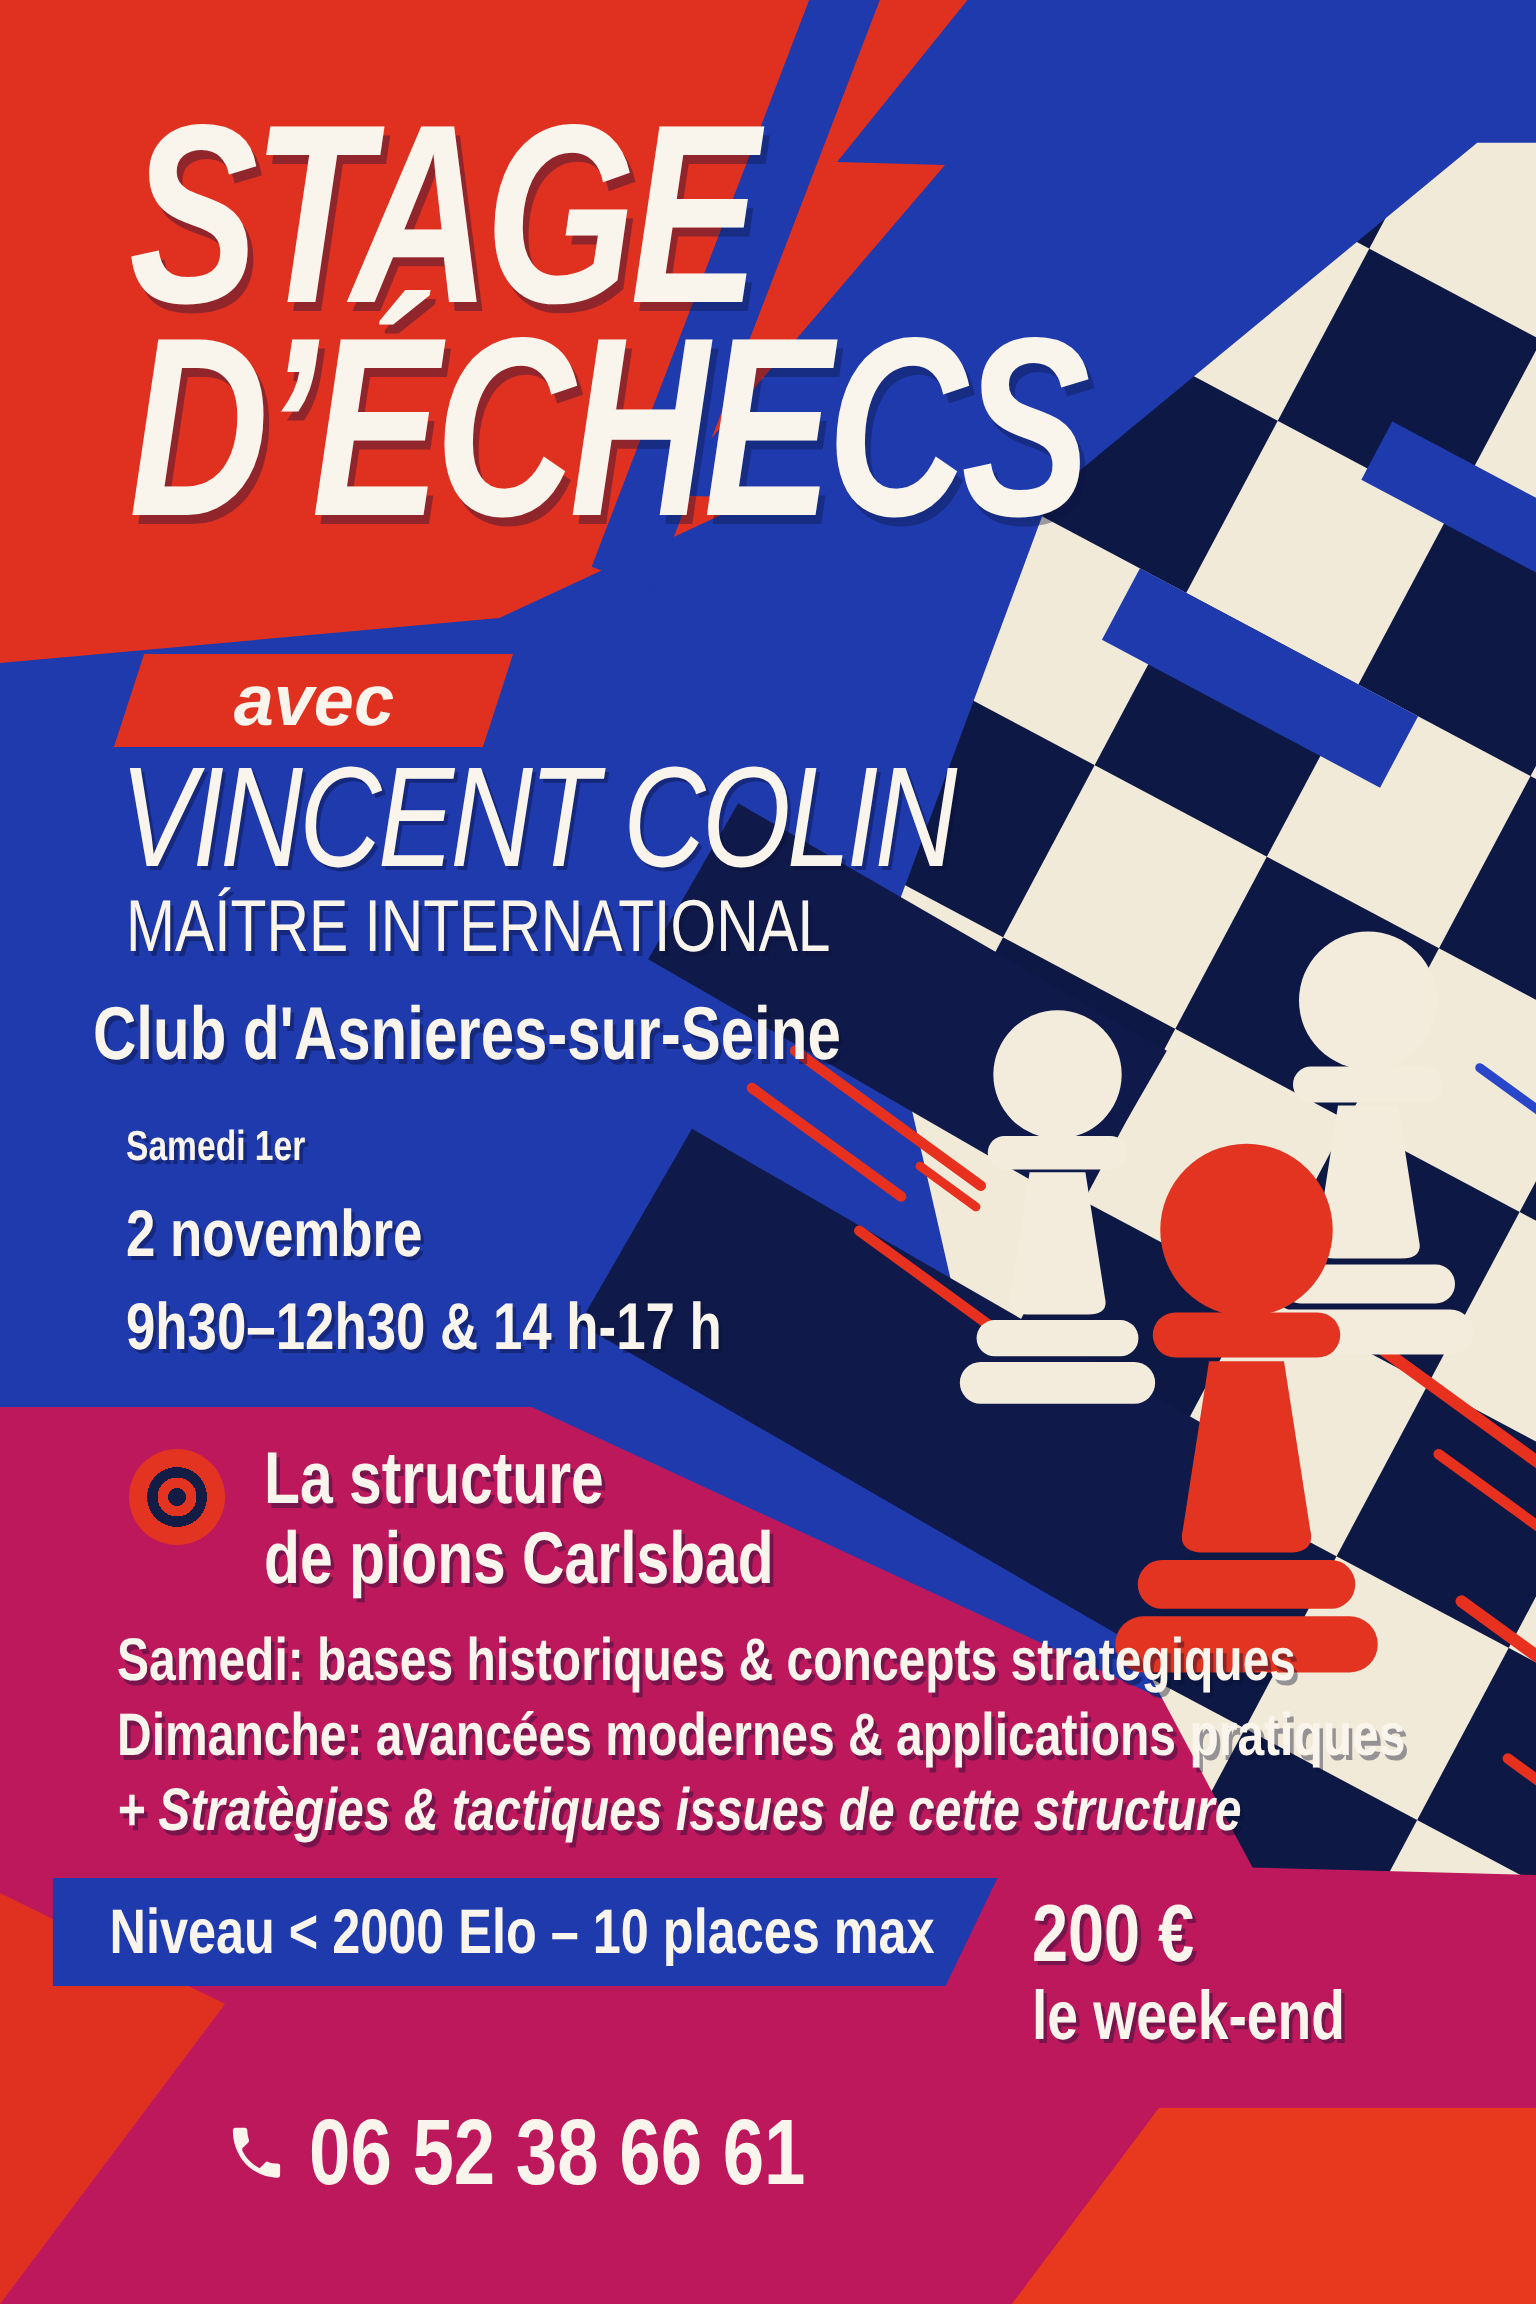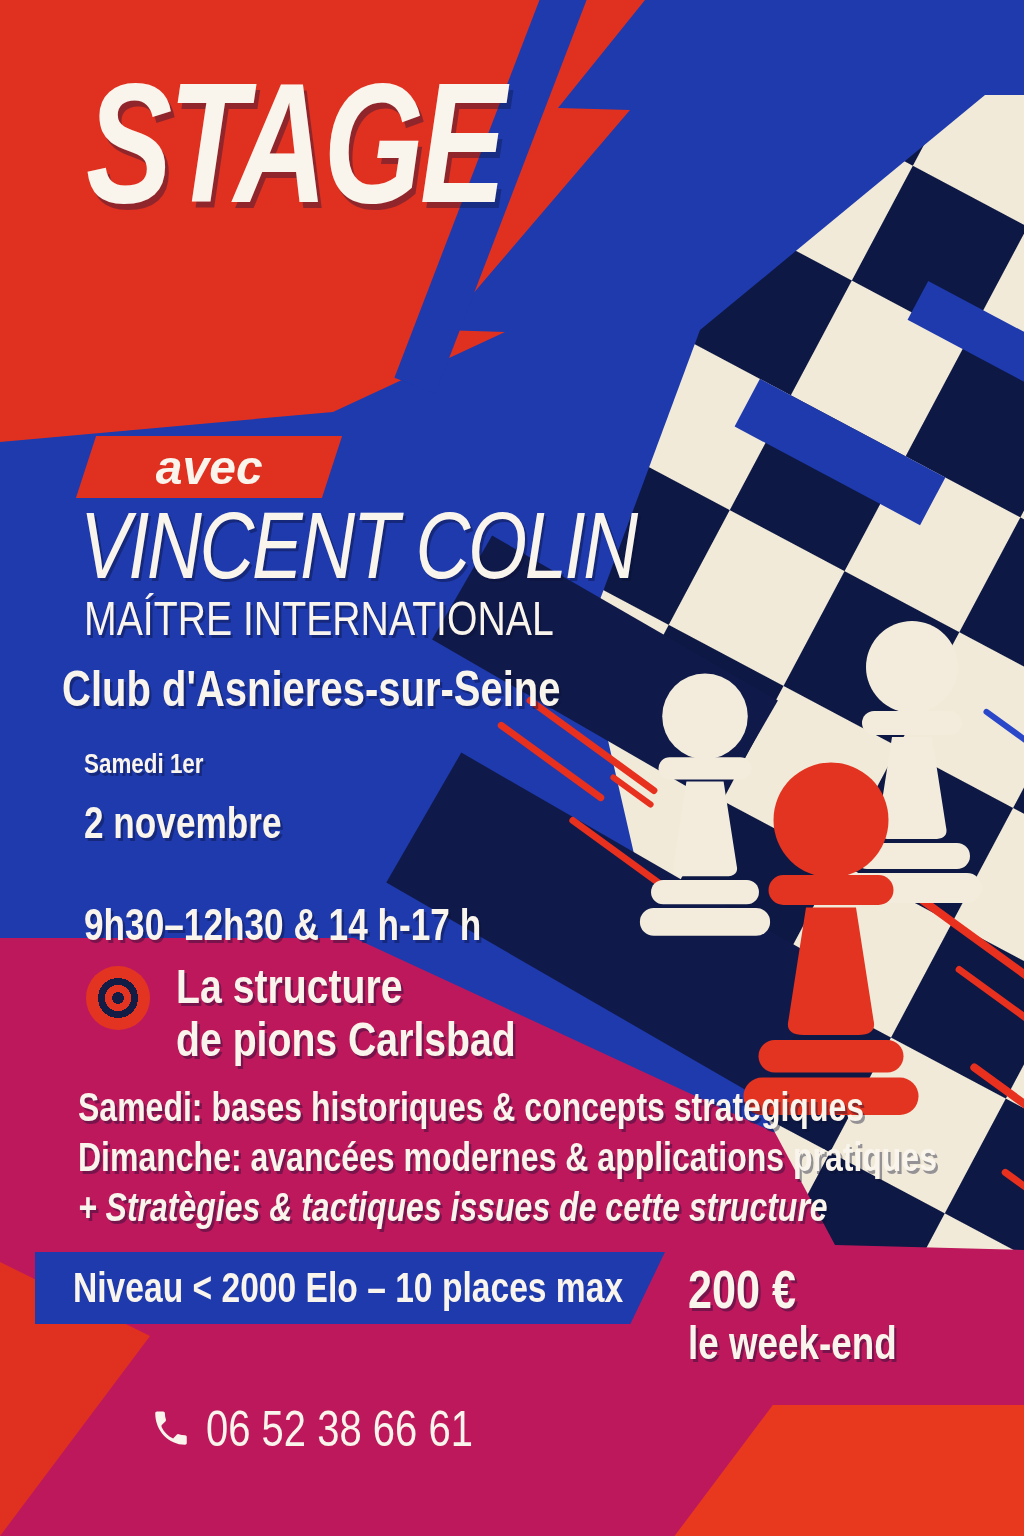--- a/index.html
+++ b/index.html
@@ -33,34 +33,34 @@
   .avec-badge{left:86px;top:436px;width:246px;height:62px;background:#e03120;
     transform:skewX(-18deg);display:flex;align-items:center;justify-content:center;}
   .avec-badge span{transform:skewX(18deg);font-size:48px;font-weight:bold;font-style:italic;}
   
   .presenter-name{left:80px;top:498px;font-size:95px;font-weight:normal;font-style:italic;
     letter-spacing:-3px;line-height:1;}
   .presenter-title{left:84px;top:594px;font-size:49px;font-weight:normal;line-height:1;}
   .club-line{left:62px;top:664px;font-size:50px;font-weight:bold;line-height:1;}
   .date1{left:84px;top:748px;font-size:28px;font-weight:bold;}
   .date2{left:84px;top:798px;font-size:44px;font-weight:bold;}
-  .times{left:84px;top:860px;font-size:44px;font-weight:bold;margin-top:40px;}
+  .times{left:84px;top:860px;font-size:44px;font-weight:bold;}
   .bullseye{left:86px;top:966px;width:64px;height:64px;border-radius:50%;
     background:radial-gradient(circle at 50% 50%, #131c45 0 6px, #e23420 6px 13px, #131c45 13px 20px, #e23420 20px 32px);}
   .topic{left:176px;top:960px;font-size:49px;font-weight:bold;line-height:53px;}
   .prog{font-size:40px;font-weight:bold;line-height:50px;}
   .prog1{left:78px;top:1082px;} .prog2{left:78px;top:1132px;} .prog3{left:78px;top:1182px;font-style:italic;}
   .niveau-band{left:35px;top:1252px;width:630px;height:72px;background:#1e3aad;
     clip-path:polygon(0 0,100% 0,94.5% 100%,0 100%);display:flex;align-items:center;padding-left:0;}
   .niveau-band .txt{margin-left:38px;font-size:42px;font-weight:bold;}
   .price1{left:688px;top:1258px;font-size:54px;font-weight:bold;}
   .price2{left:688px;top:1316px;font-size:46px;font-weight:bold;}
   .email{left:152px;top:1340px;font-size:46px;font-weight:bold;}
   .phone-row{left:150px;top:1400px;display:flex;align-items:center;gap:14px;}
-  .phone-row .num{font-size:50px;font-weight:normal;}
+  .phone-row .num{font-size:62px;font-weight:bold;}
   
   .corner-bl{left:0;top:1262px;width:150px;height:274px;background:#e03120;
     clip-path:polygon(0 0,100% 27%,0 100%);}
   .corner-br{left:660px;top:1405px;width:364px;height:131px;background:#e8391f;
     clip-path:polygon(31% 0,100% 0,100% 100%,4% 100%);}
   .z-art{z-index:8;} .z-text{z-index:20;}
 </style>
 </head>
 <body>
 
@@ -116,20 +116,23 @@
       <rect x="30" y="258" width="140" height="30" rx="15"></rect>
     </g>
   </svg>
 
   <div class="abs red-banner" style="z-index:12;"></div>
   <div class="abs blue-slash" style="z-index:13;"></div>
 
   <div class="abs title z-text" style="left:86px;top:58px;font-size:170px;">
     <span class="cx76">STAGE</span>
   </div>
+  <div class="abs title z-text" style="left:86px;top:200px;font-size:170px;">
+    <span class="cx76">D’ÉCHECS</span>
+  </div>
 
   <div class="abs avec-badge z-text">
     <span>avec</span>
   </div>
 
   <div class="abs presenter-name shadowed z-text">
     <span class="cx">VINCENT COLIN</span>
   </div>
   <div class="abs presenter-title shadowed z-text">
     <span class="cx">MAÍTRE INTERNATIONAL</span>

